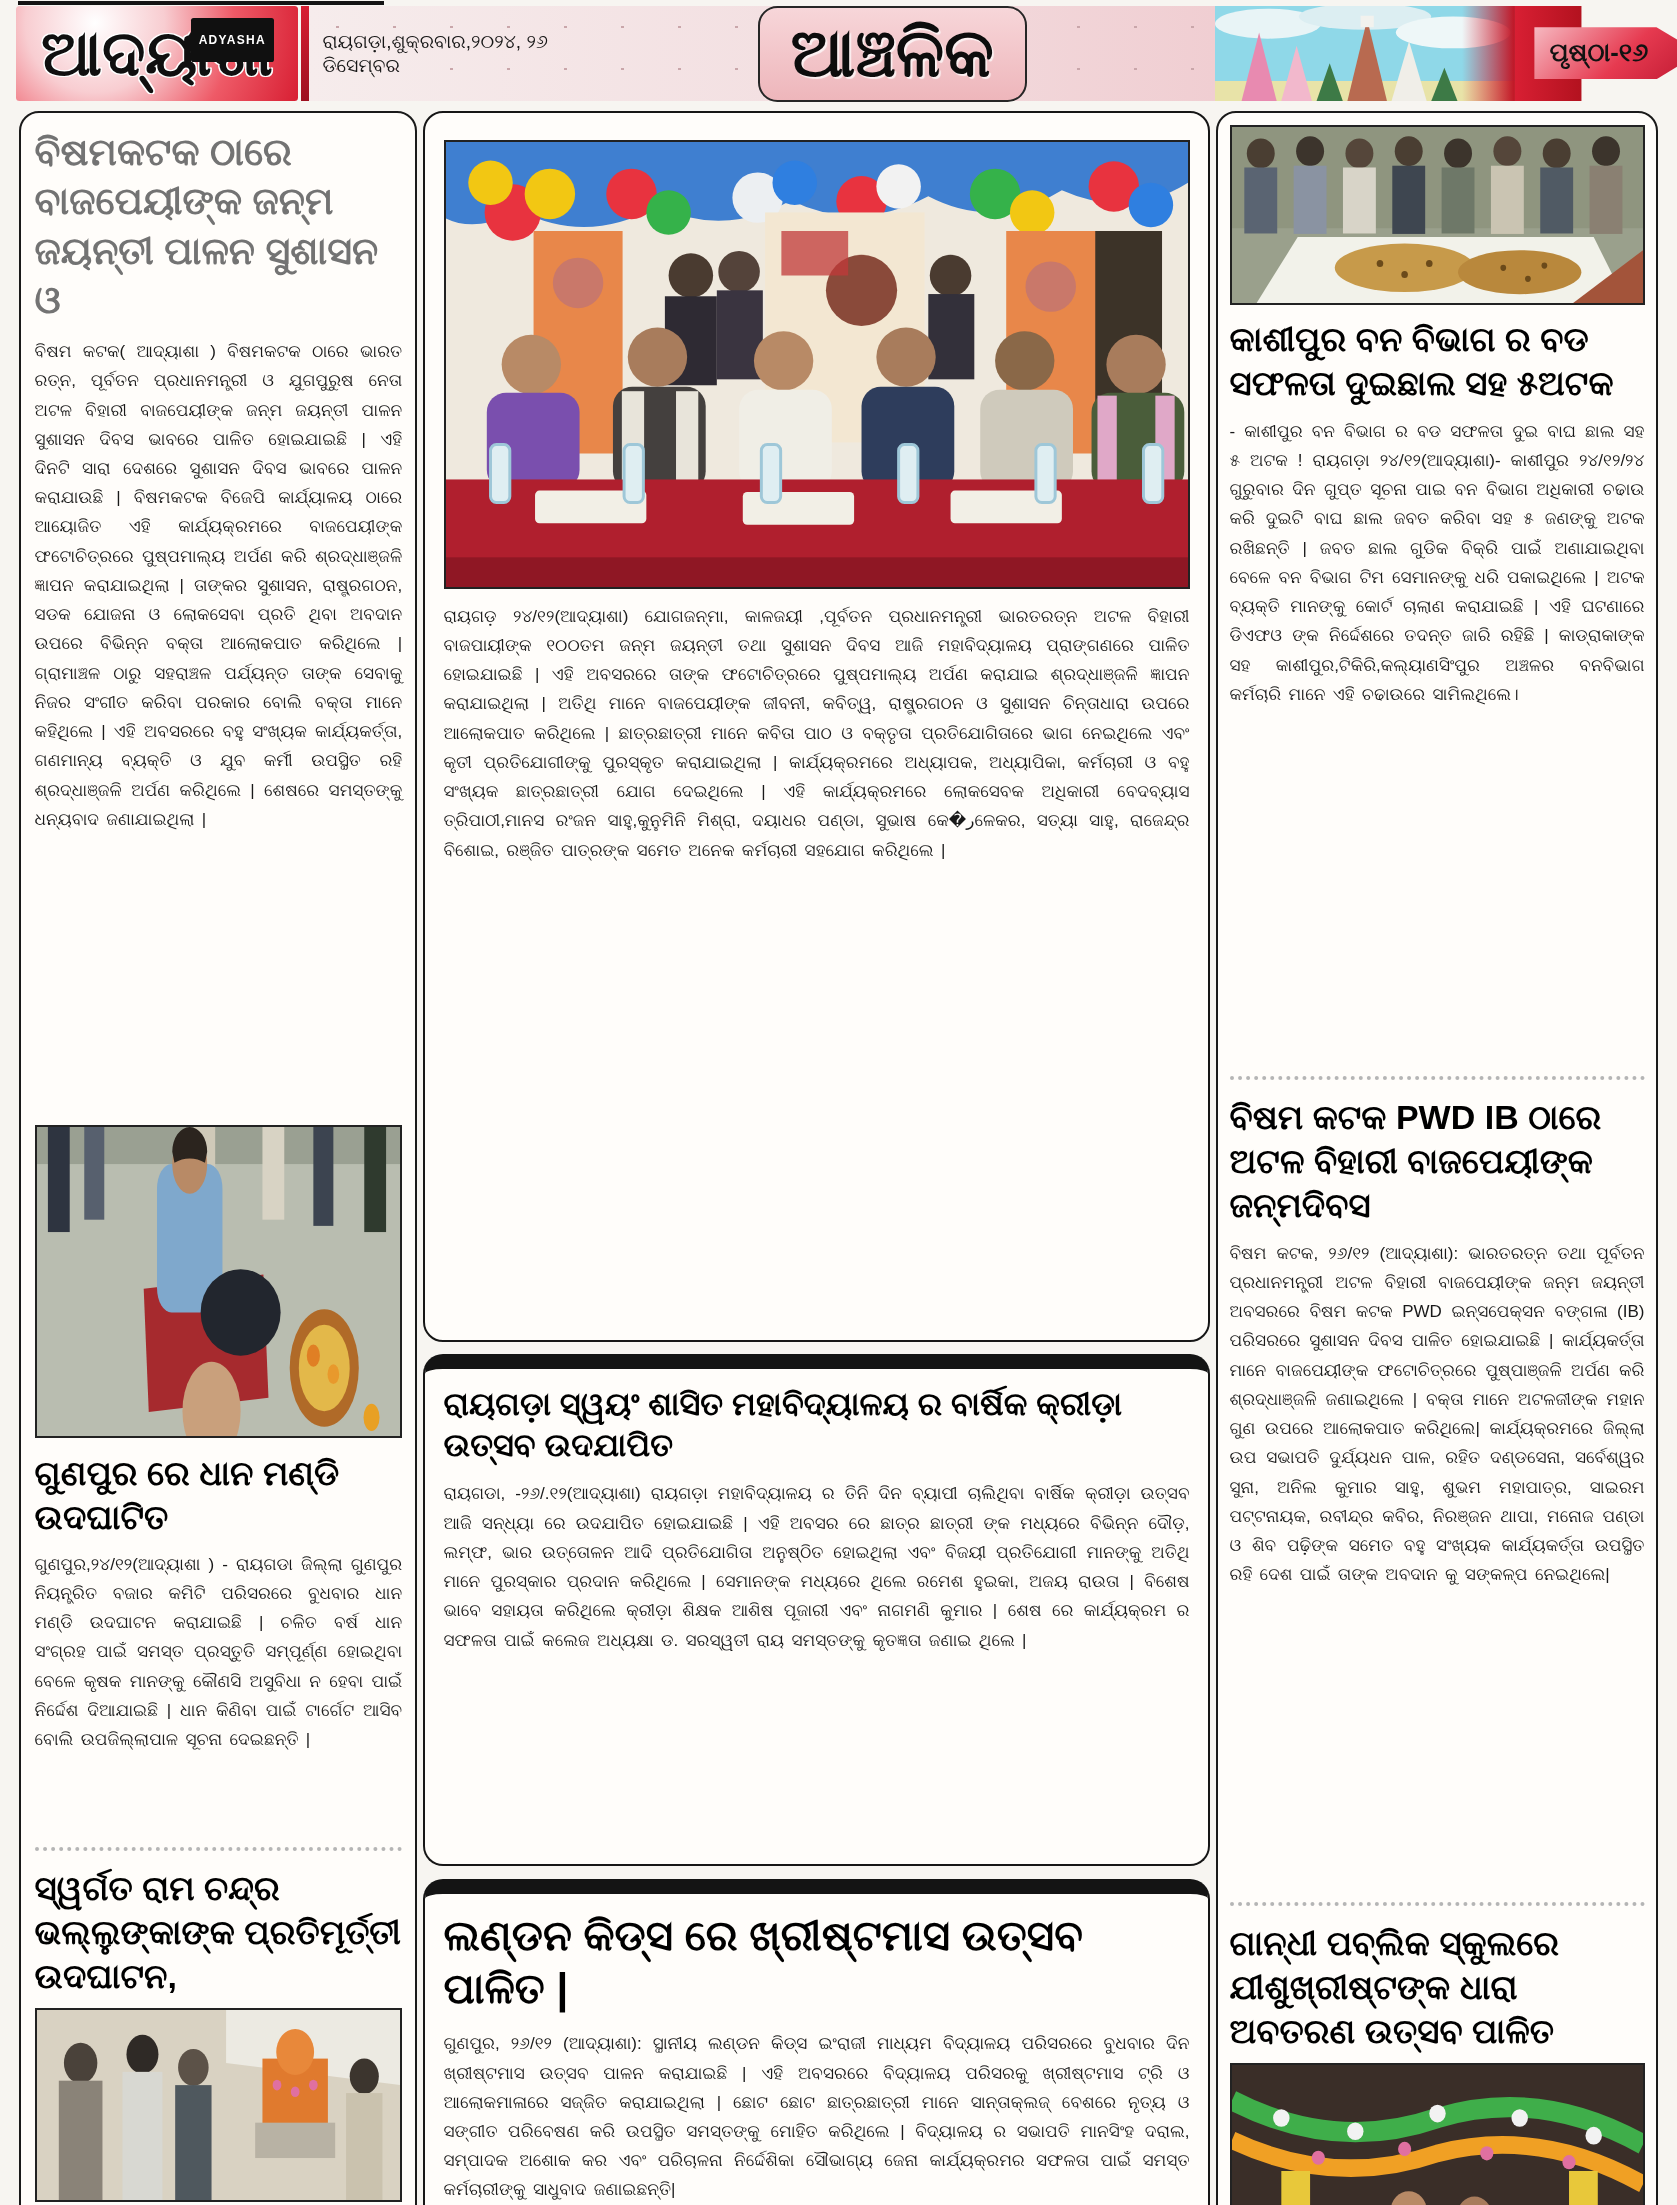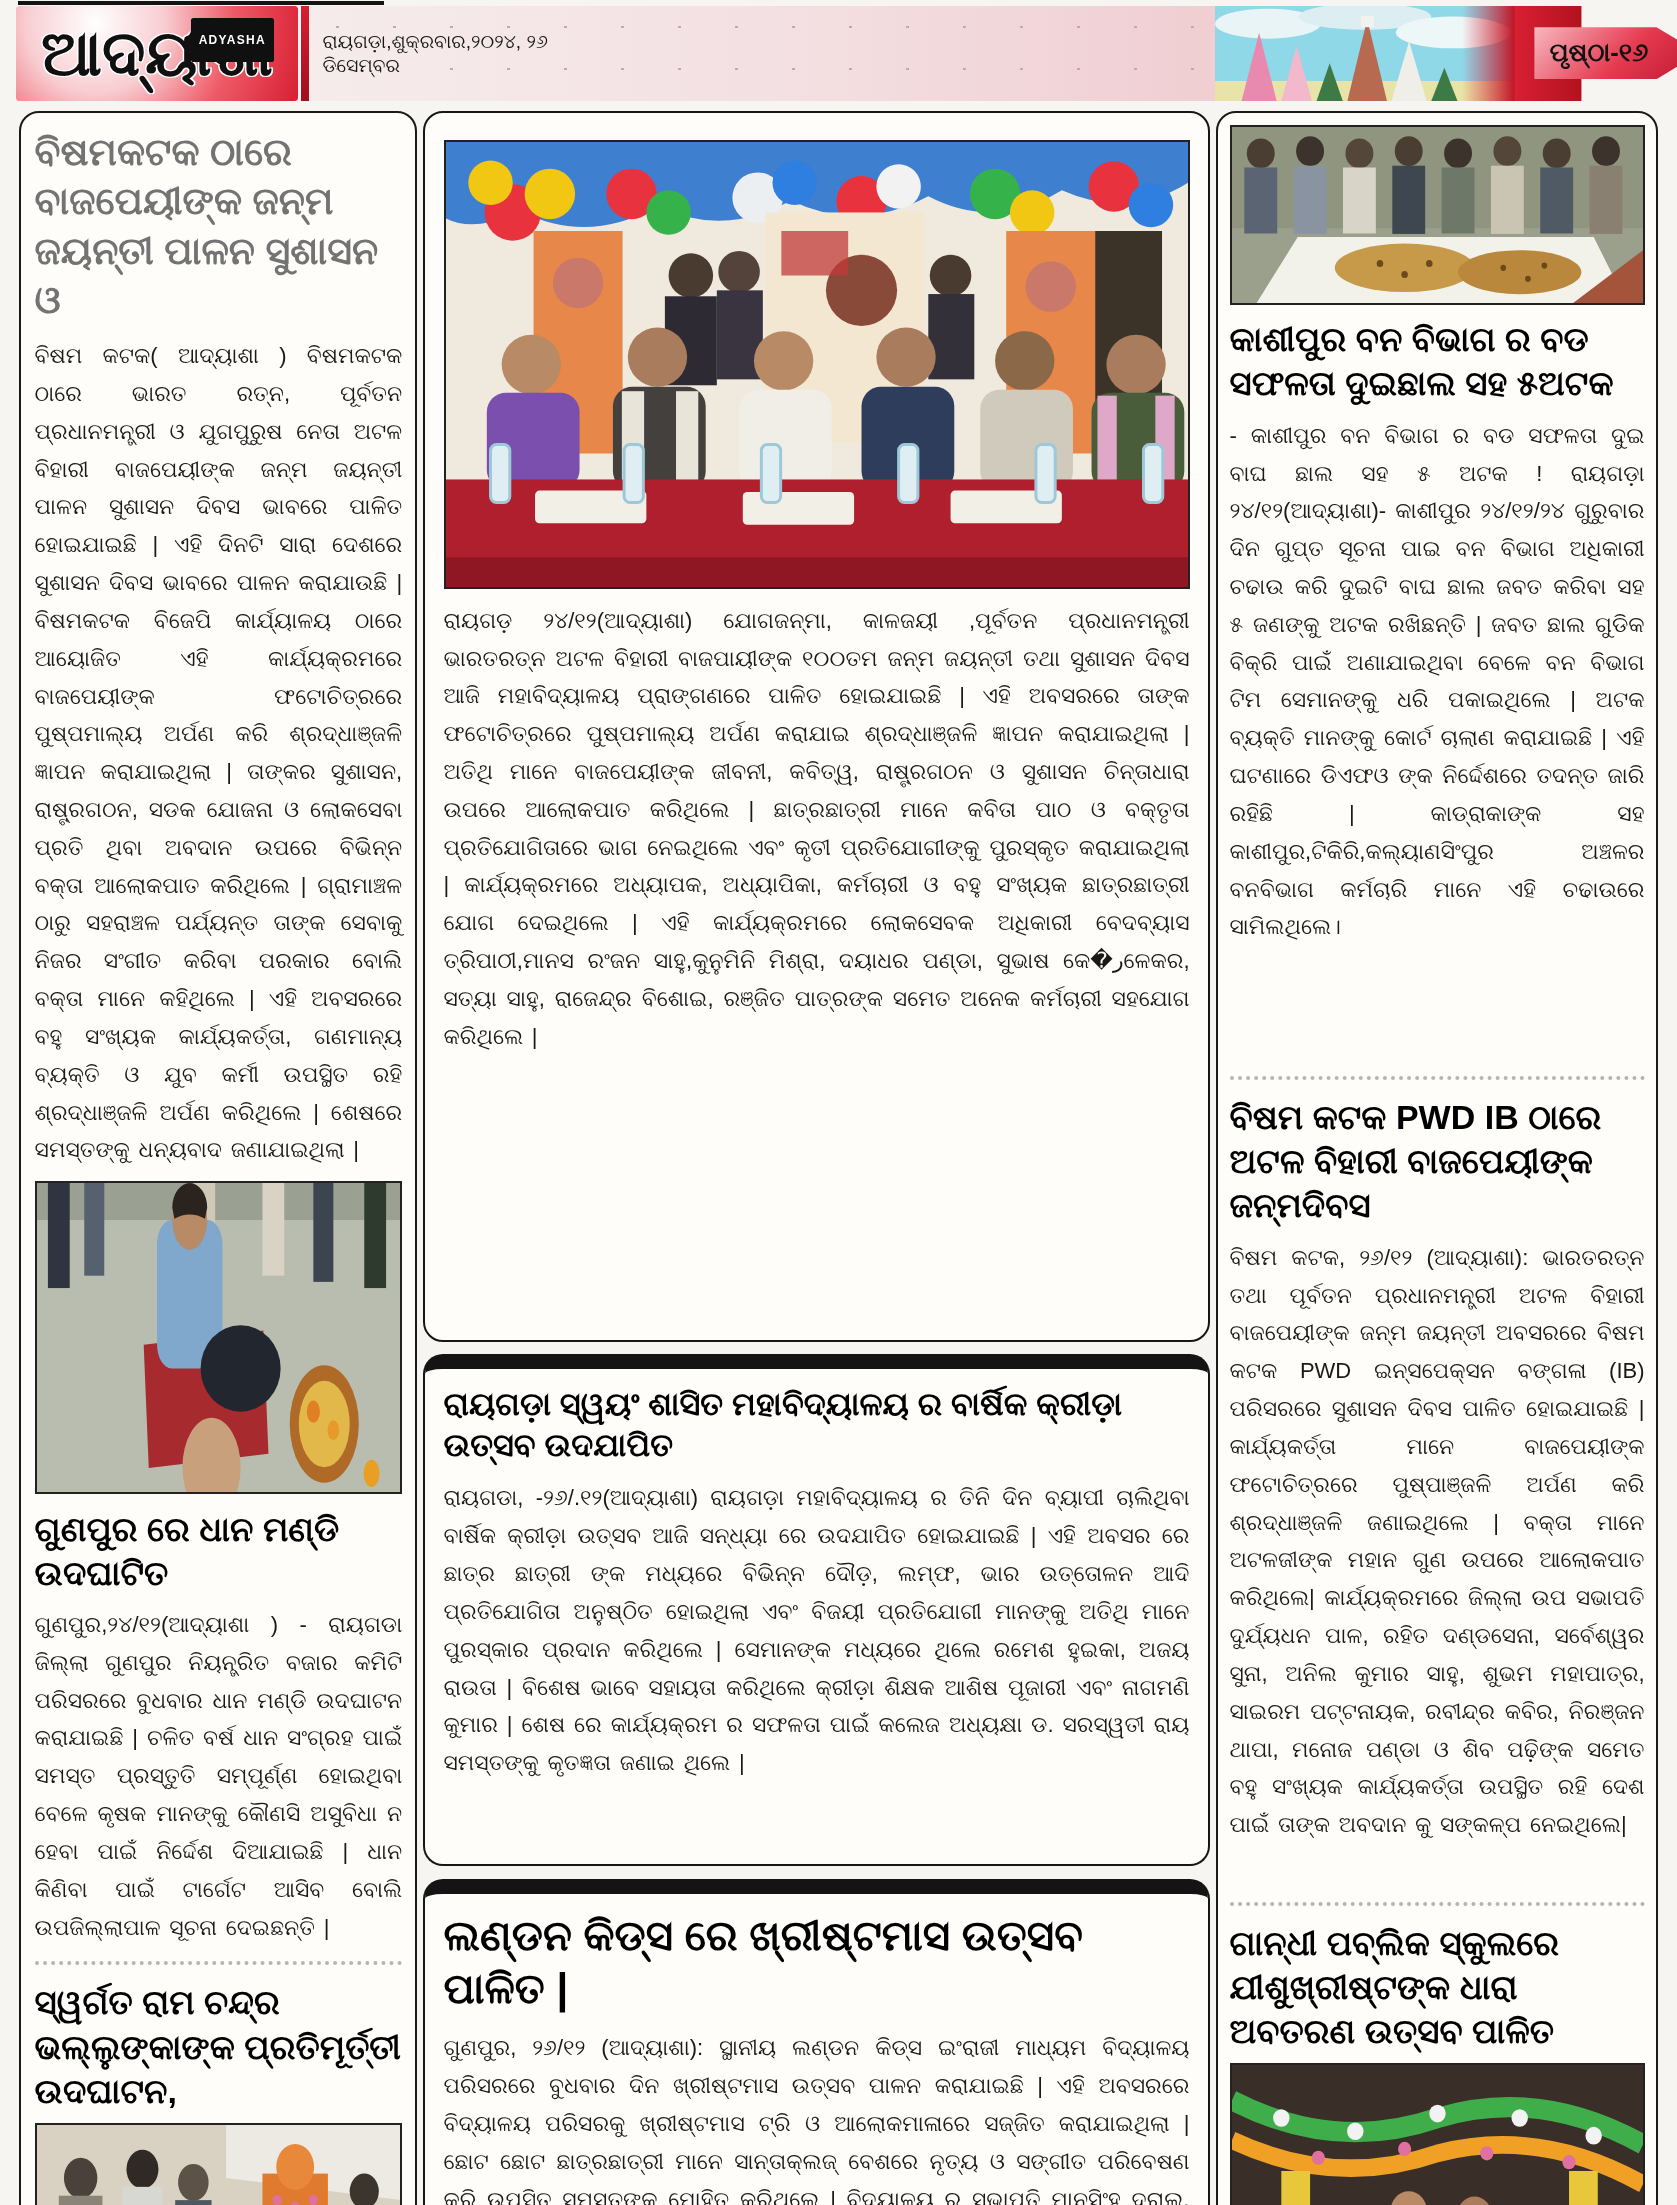--- a/index.html
+++ b/index.html
@@ -45,21 +45,21 @@
     border:2.6px solid #1a1a1a;border-radius:20px;background:#fffdfa;
     padding:12.3px 11.5px;box-sizing:border-box;overflow:hidden;}
 
   .mid-box{border:2.6px solid #161616;border-radius:20px;background:#fffdfa;
     padding:15px 18.5px;box-sizing:border-box;overflow:hidden;}
   .mid-box.t{border-top:15px solid #141414;margin-top:12.3px;}
 
   .headline-xl{font-size:47px;line-height:1.28;font-weight:bold;color:#000;}
   .headline-lg{font-size:38px;line-height:1.3;font-weight:bold;color:#737373;}
   .headline-md{font-size:34px;line-height:1.3;font-weight:bold;color:#000;}
-  .body-txt{font-size:22px;line-height:1.72;text-align:justify;color:#191919;
+  .body-txt{font-size:17px;line-height:1.72;text-align:justify;color:#191919;
     word-spacing:2.6px;}
   .dotted{border-top:4.4px dotted #b5b5b5;margin:15px 0;}
 
   .photo{border:2.2px solid #222;background:#ddd;overflow:hidden;position:relative;}
   .photo svg{display:block;width:100%;height:100%;}
 
   .ph-main{height:445px;margin:11.5px 0 13.2px 0;}
   .ph-left1{height:309px;margin:11.5px 0 13.2px 0;}
   .ph-left2{height:190px;margin:9.7px 0 11.5px 0;}
   .ph-rtop{height:176px;margin:0 0 11.5px 0;}
@@ -79,20 +79,21 @@
   <div class="top-rule"></div>
 
   <div class="masthead">
     <div class="logo-box">
       <span class="logo-badge">ADYASHA</span>
       <span class="logo-text">ଆଦ୍ୟାଶା</span>
     </div>
     <div class="red-strip"></div>
     <div class="mast-middle">
       <div class="dateline">ରାୟଗଡ଼ା,ଶୁକ୍ରବାର,୨୦୨୪, ୨୬ ଡିସେମ୍ବର</div>
+      <div class="title-box">ଆଞ୍ଚଳିକ</div>
     </div>
     <div class="temple-pic">
       <svg viewBox="0 0 680 216" preserveAspectRatio="none">
         <rect width="680" height="216" fill="#8fd8e8"></rect>
         <ellipse cx="120" cy="40" rx="120" ry="34" fill="#e8f4f6"></ellipse>
         <ellipse cx="340" cy="24" rx="150" ry="30" fill="#dceef2"></ellipse>
         <ellipse cx="540" cy="60" rx="130" ry="36" fill="#eef7f8"></ellipse>
         <rect x="0" y="170" width="680" height="46" fill="#e8e3a8"></rect>
         <polygon points="60,216 100,60 140,216" fill="#e88ab0"></polygon>
         <polygon points="150,216 185,90 220,216" fill="#f2b8cc"></polygon>

